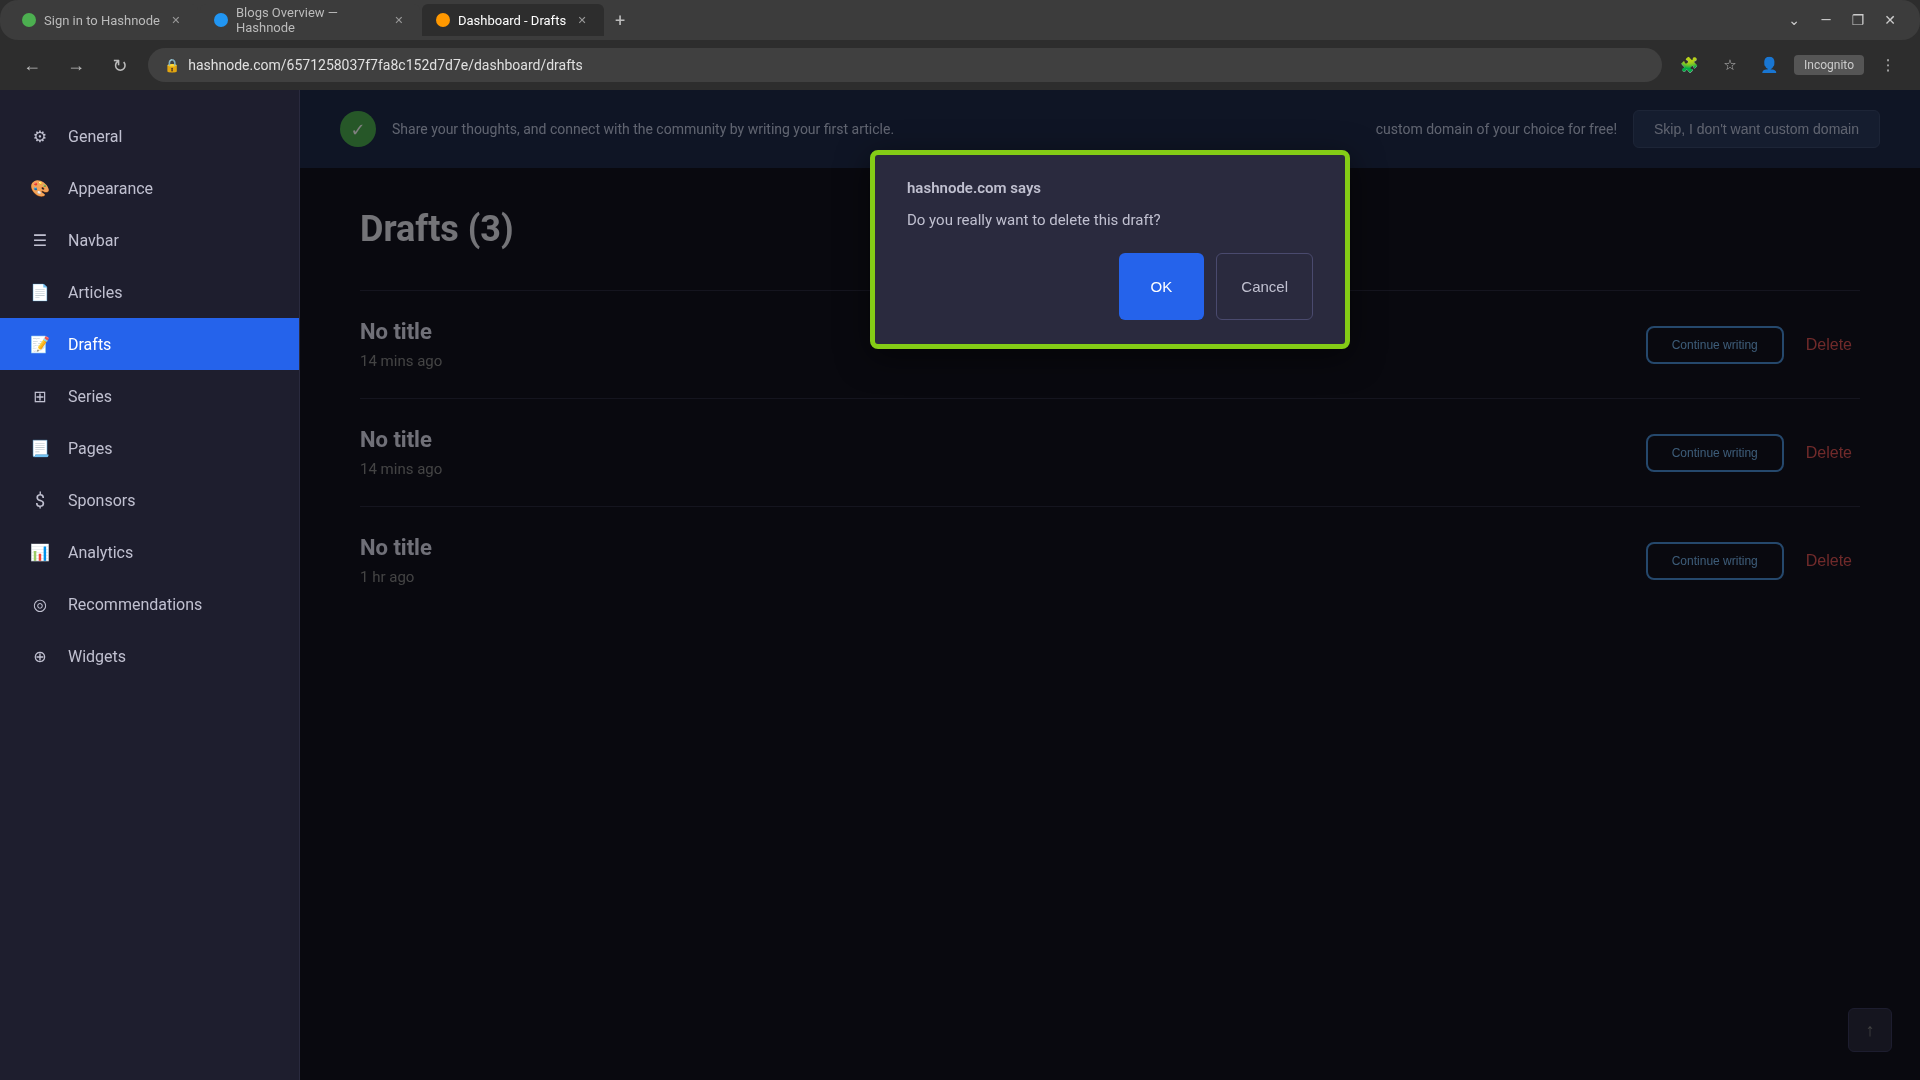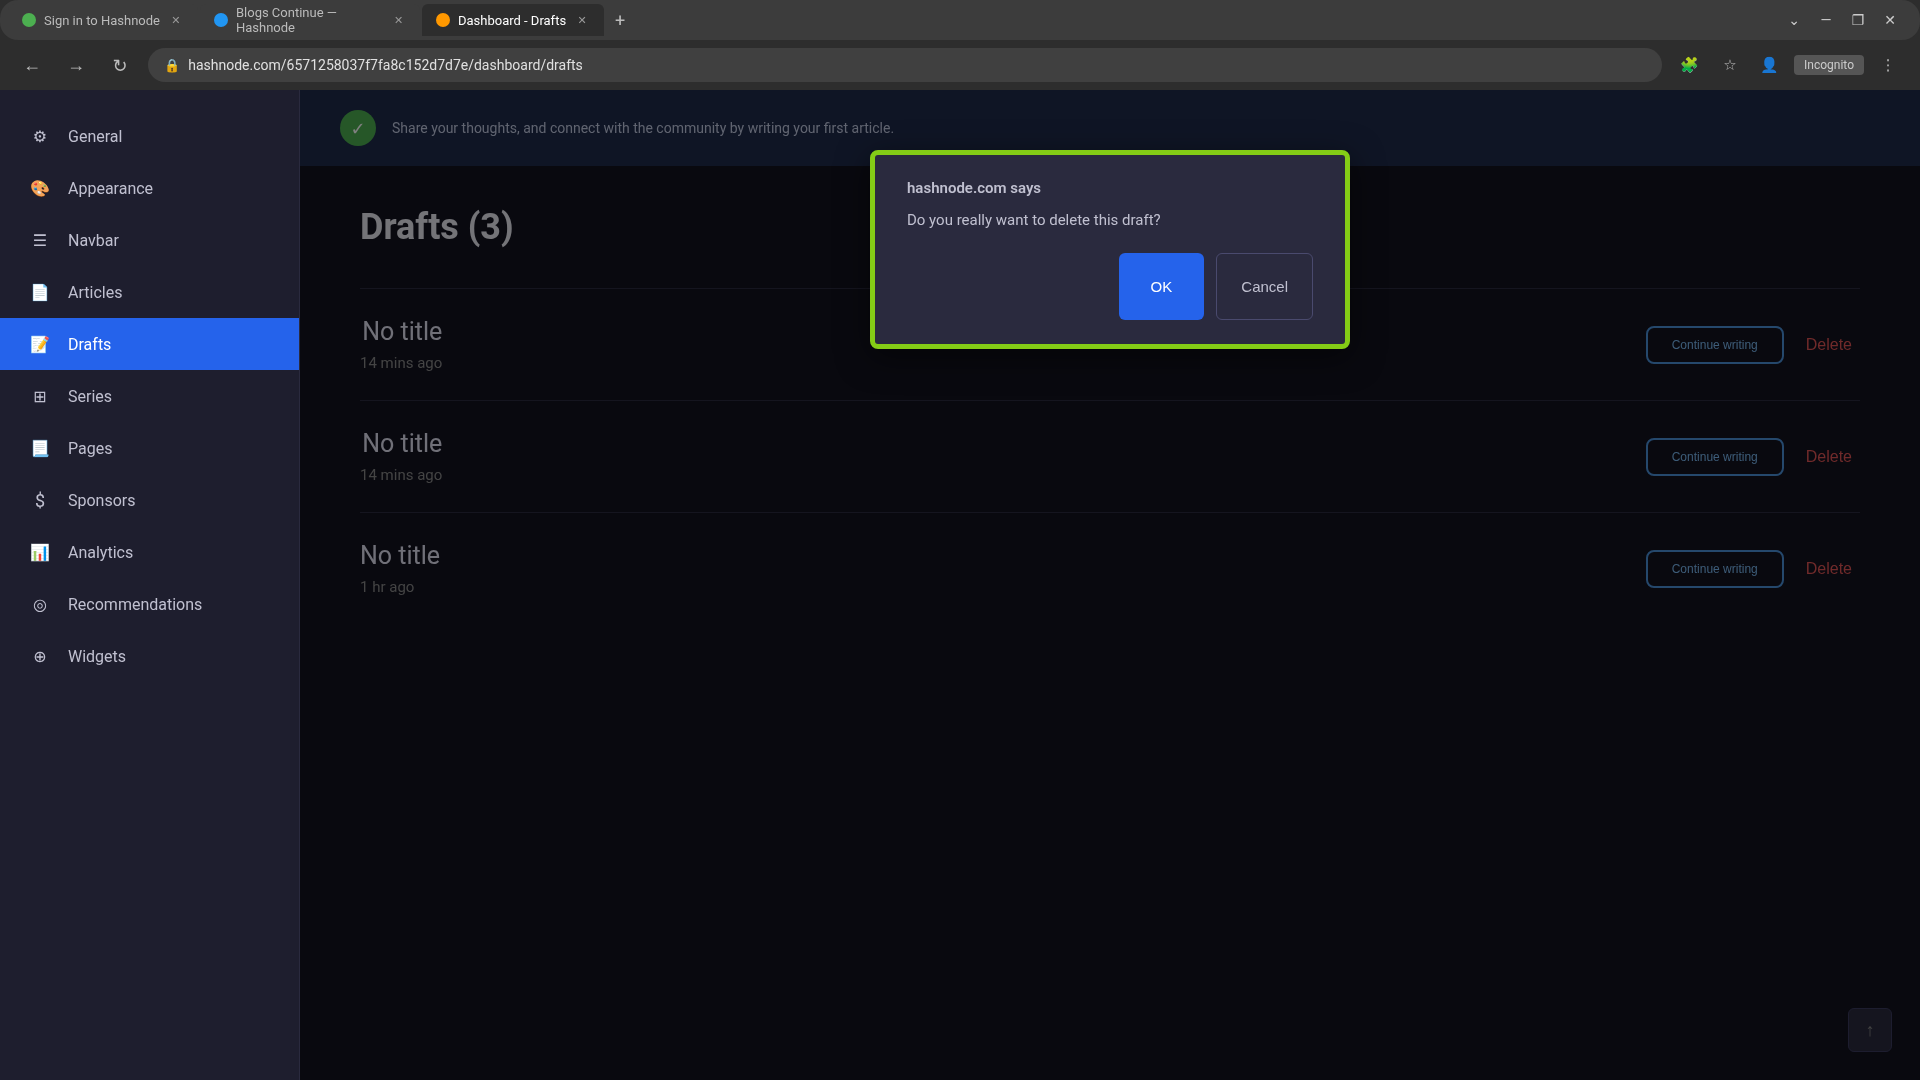--- a/index.html
+++ b/index.html
@@ -249,25 +249,24 @@
 
     .draft-item {
       border-top: 1px solid #2a2a3e;
       padding: 28px 0;
       display: flex;
       justify-content: space-between;
       align-items: center;
     }
     .draft-info {}
     .draft-name {
-      font-size: 25px;
-      font-weight: 400;
+      font-size: 22px;
+      font-weight: 700;
       color: #e0e0f0;
       margin-bottom: 8px;
-      text-align: right;
     }
     .draft-time {
       font-size: 15px;
       color: #888;
     }
     .draft-actions {
       display: flex;
       gap: 14px;
       align-items: center;
     }
@@ -378,21 +377,21 @@
   <div class="tab-bar">
 
     <div class="tab">
       <div class="tab-favicon green"></div>
       <span>Sign in to Hashnode</span>
       <span class="tab-close">✕</span>
     </div>
 
     <div class="tab">
       <div class="tab-favicon blue"></div>
-      <span>Blogs Continue — Hashnode</span>
+      <span>Blogs Overview — Hashnode</span>
       <span class="tab-close">✕</span>
     </div>
 
     <div class="tab active">
       <div class="tab-favicon orange"></div>
       <span>Dashboard - Drafts</span>
       <span class="tab-close">✕</span>
     </div>
     <div class="new-tab-btn">+</div>
     <div class="window-controls">
@@ -469,20 +468,24 @@
     </div>
   </div>
 
   <div class="content-area">
 
     <div class="top-banner">
       <div class="banner-left">
         <div class="banner-check">✓</div>
         <span class="banner-text">Share your thoughts, and connect with the community by writing your first article.</span>
       </div>
+      <div style="display:flex;align-items:center;gap:16px;">
+        <span style="color:#c0c8e0;font-size:14px;">custom domain of your choice for free!</span>
+        <button class="skip-btn">Skip, I don't want custom domain</button>
+      </div>
     </div>
 
     <div class="drafts-section">
       <h1 class="drafts-title">Drafts (3)</h1>
 
       <div class="draft-item">
         <div class="draft-info">
           <div class="draft-name">No title</div>
           <div class="draft-time">14 mins ago</div>
         </div>

